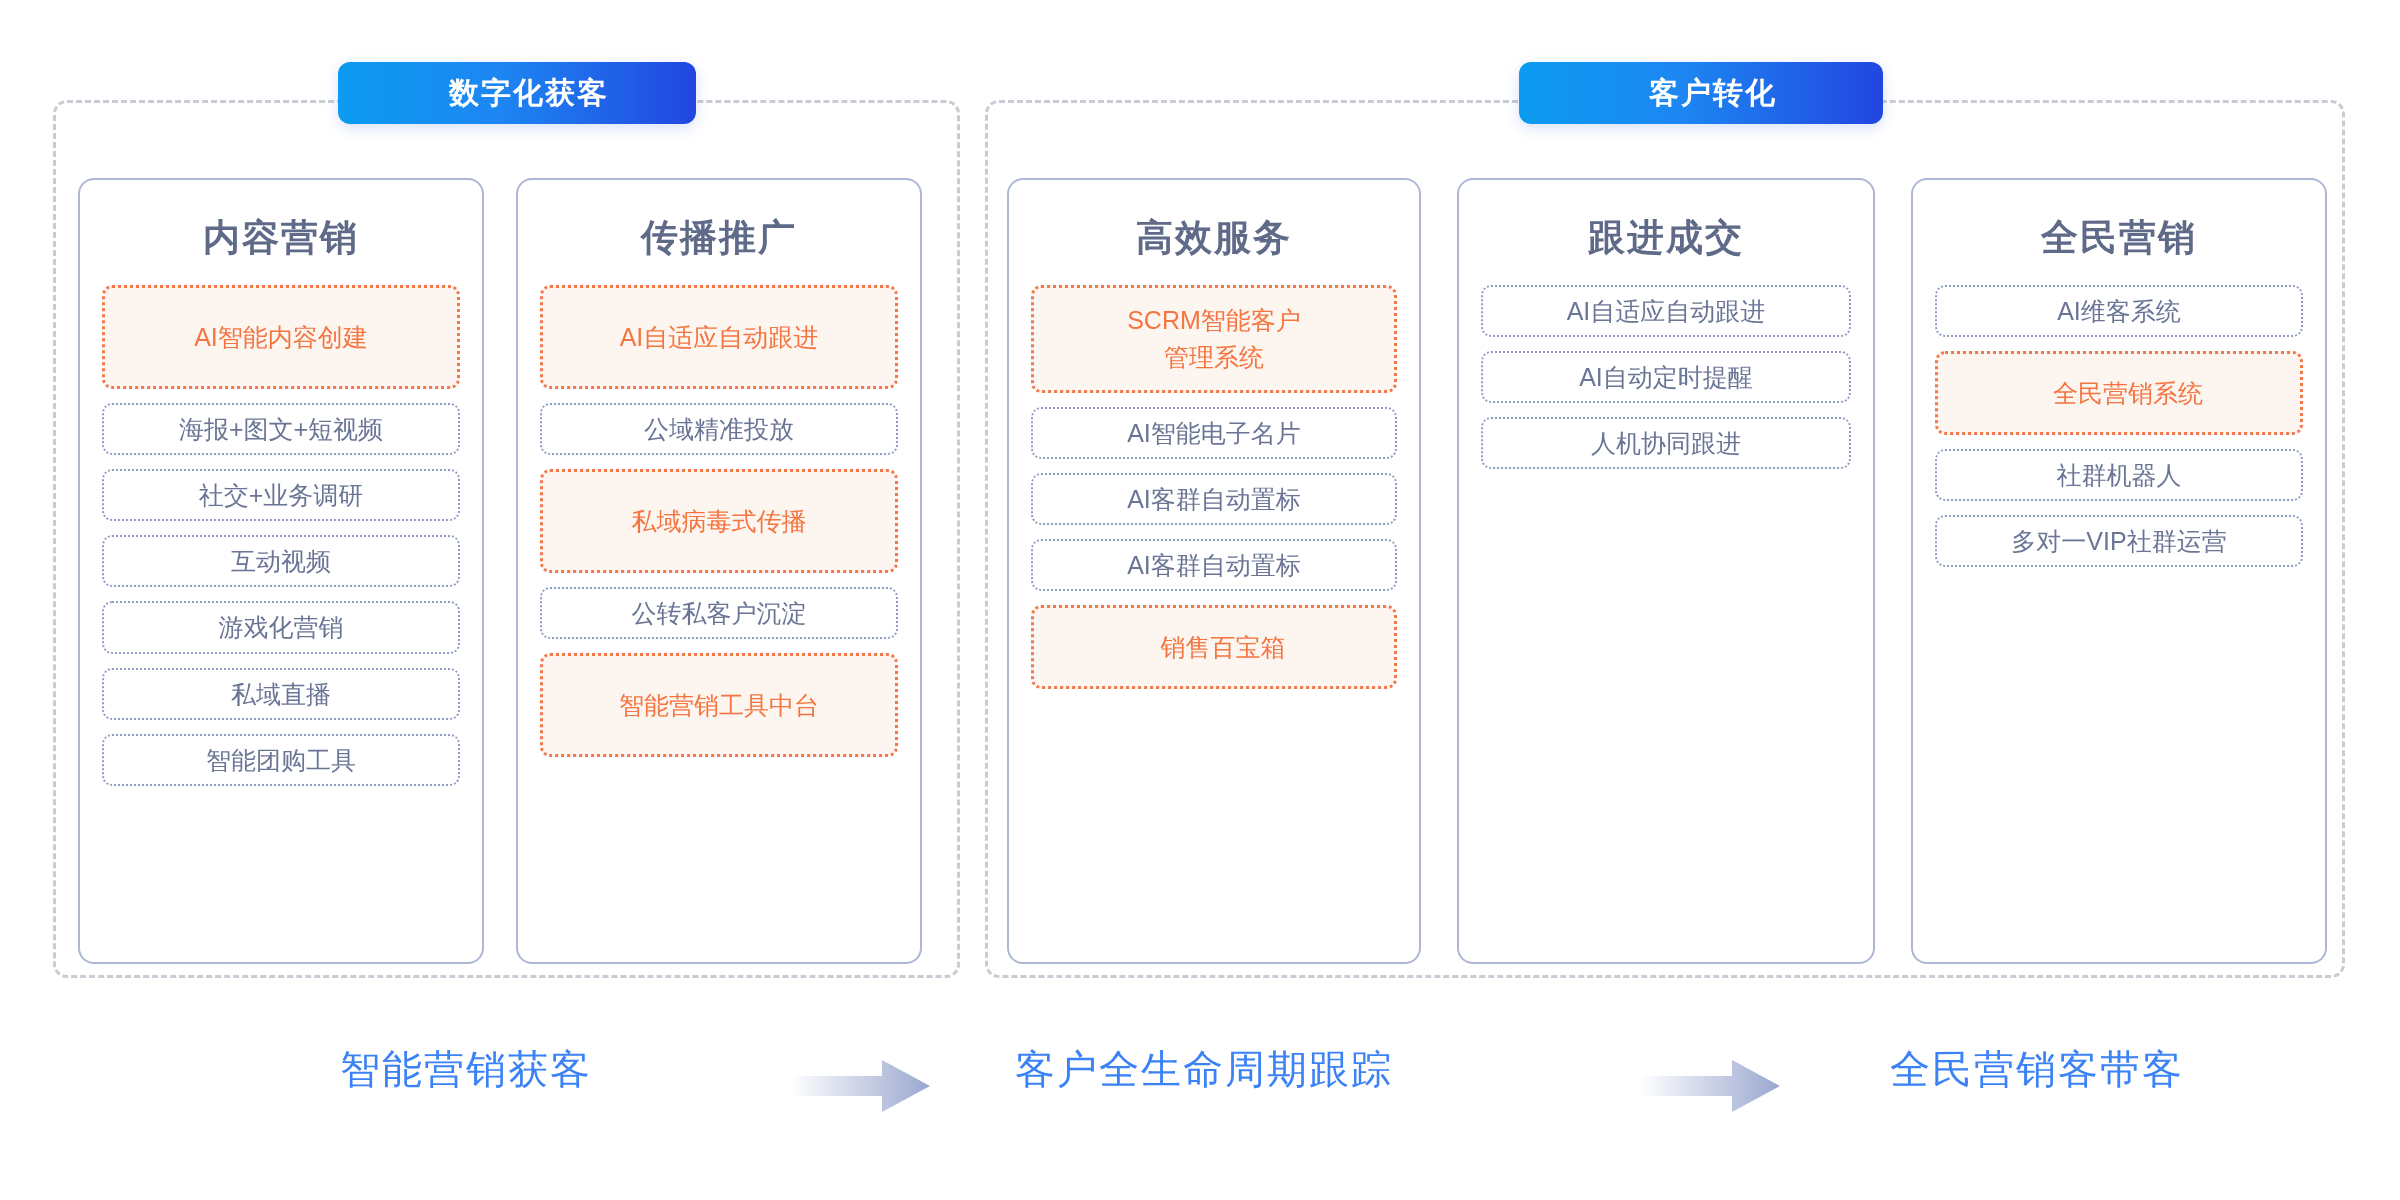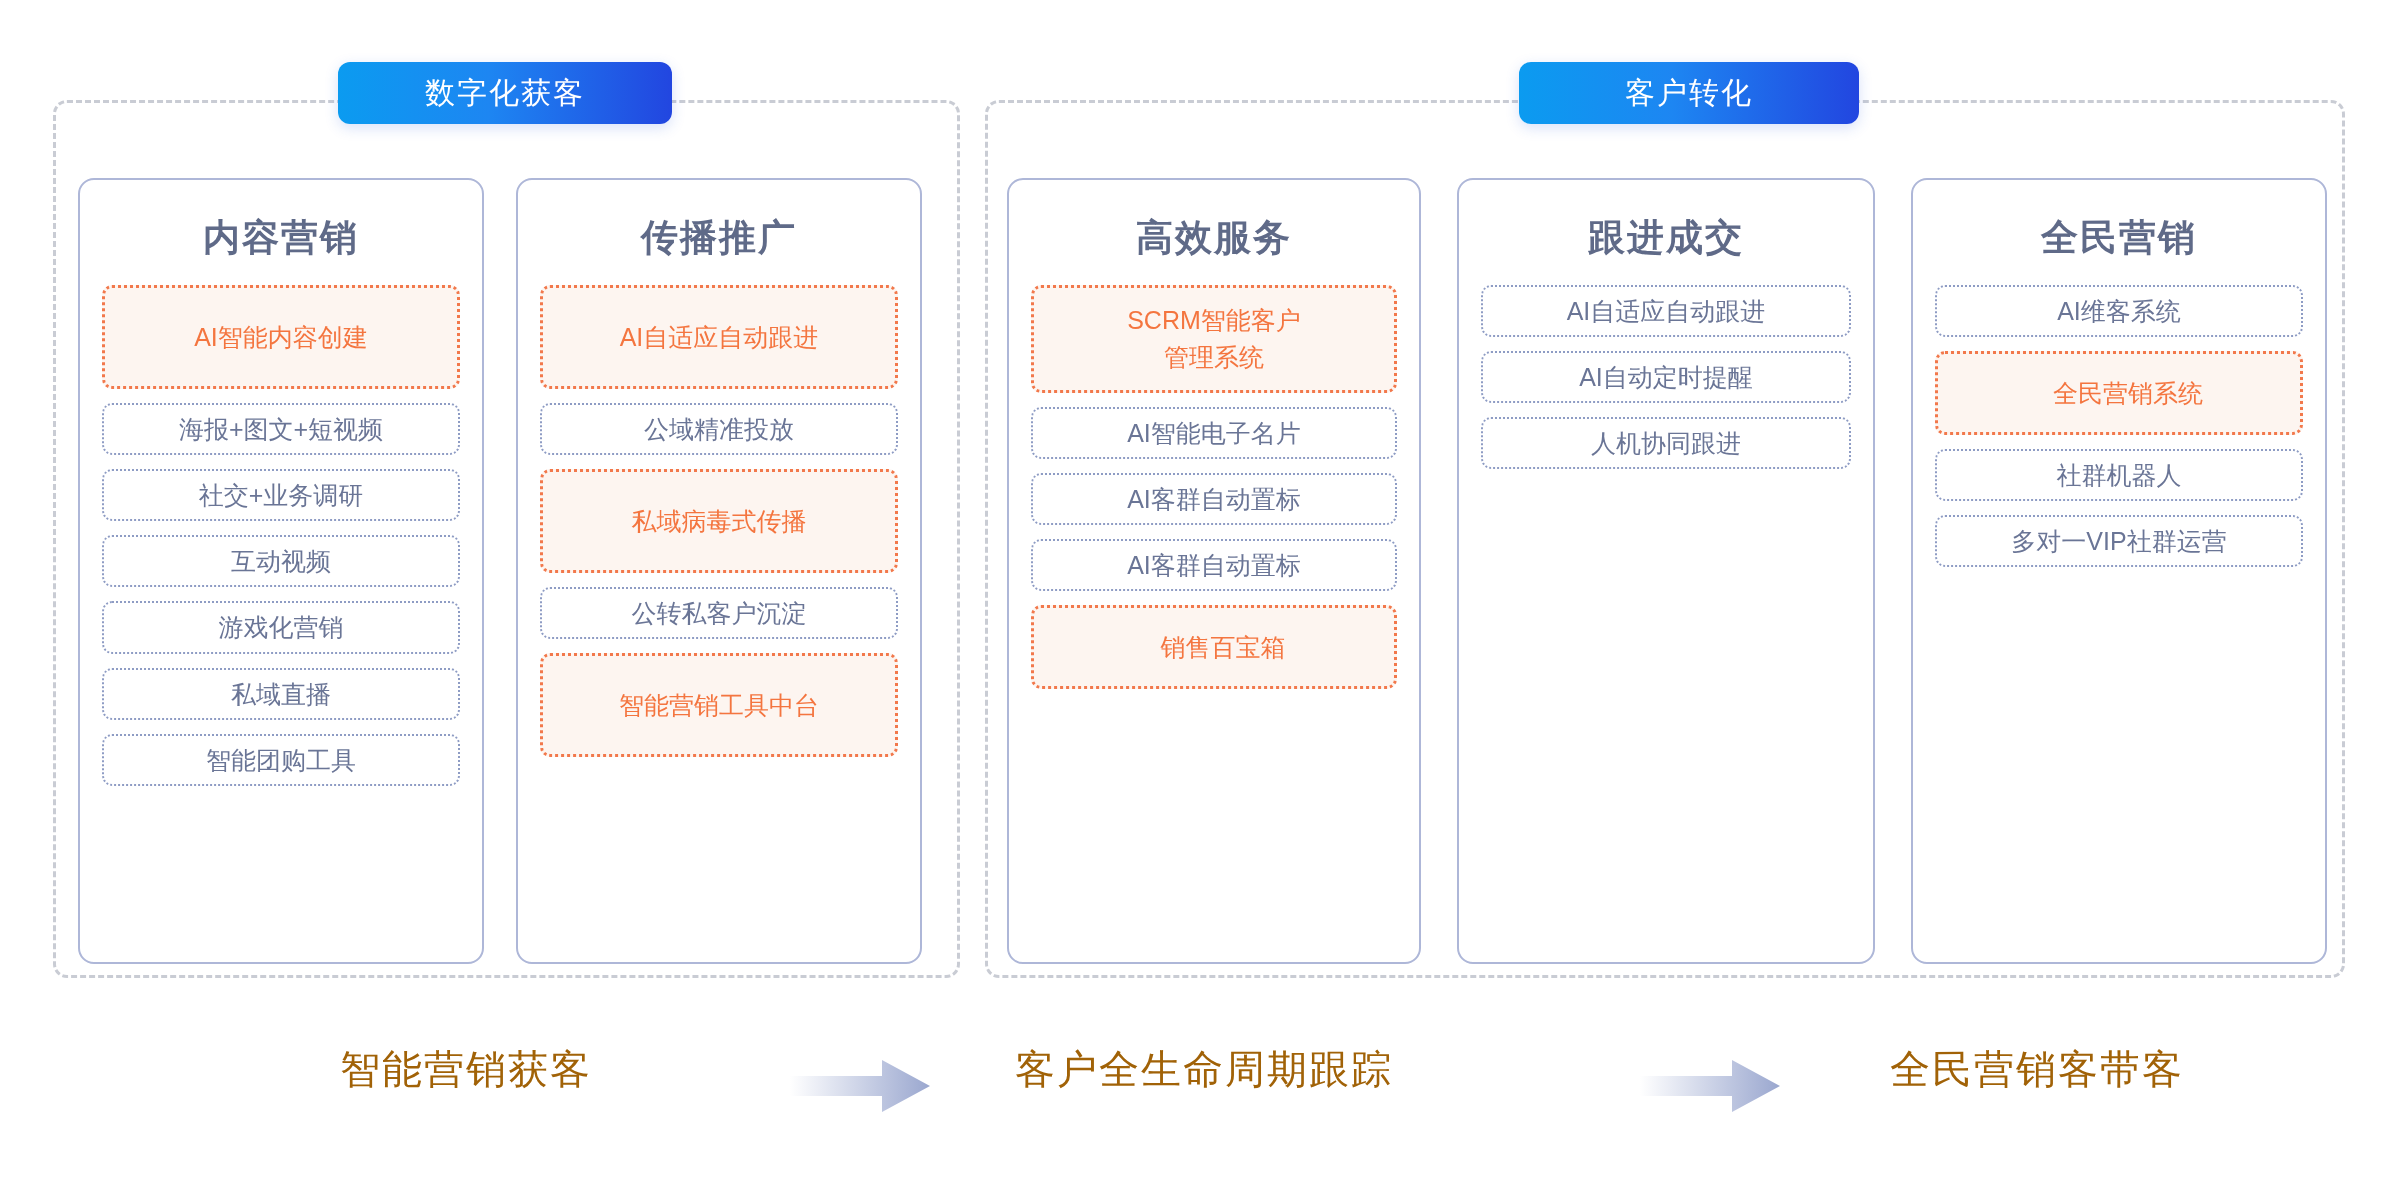--- a/index.html
+++ b/index.html
@@ -23,26 +23,27 @@
   #group-1{left:985px;top:100px;width:1360px;height:878px;}
 
   
   .group-pill{
     position:absolute;
     height:62px;
     border-radius:12px;
     display:flex;align-items:center;justify-content:center;
     color:#ffffff;
     font-size:30px;
-    font-weight:400;
+    font-weight:700;
     letter-spacing:2px;
     background:linear-gradient(90deg,#0b9bf0 0%,#1d86f2 45%,#2246e0 100%);
     box-shadow:0 4px 14px rgba(40,90,220,.18);
     z-index:5;
     white-space:nowrap;
+    padding-left:24px;
   }
   #pill-0{left:338px;top:62px;width:334px;}
   #pill-1{left:1519px;top:62px;width:340px;}
 
   
   .cols{position:absolute;display:flex;}
   #cols-0{left:78px;top:178px;gap:32px;}
   #cols-1{left:1007px;top:178px;gap:36px;}
 
   .col{
@@ -96,21 +97,21 @@
   .item.h-tall{min-height:104px;}
   .item.h-tall2{min-height:108px;}
   .item.h-med{min-height:84px;padding-left:28px;}
 
   
   .flow{position:absolute;left:0;top:1010px;width:2400px;height:150px;}
   .flow-label{
     position:absolute;
     font-size:40px;
     font-weight:500;
-    color:#a16207;
+    color:#3b82f6;
     letter-spacing:2px;
     white-space:nowrap;
     top:32px;
   }
   #flow-label-0{left:340px;}
   #flow-label-1{left:1015px;}
   #flow-label-2{left:1890px;}
 
   .arrow{position:absolute;top:48px;width:140px;height:56px;}
 </style>

